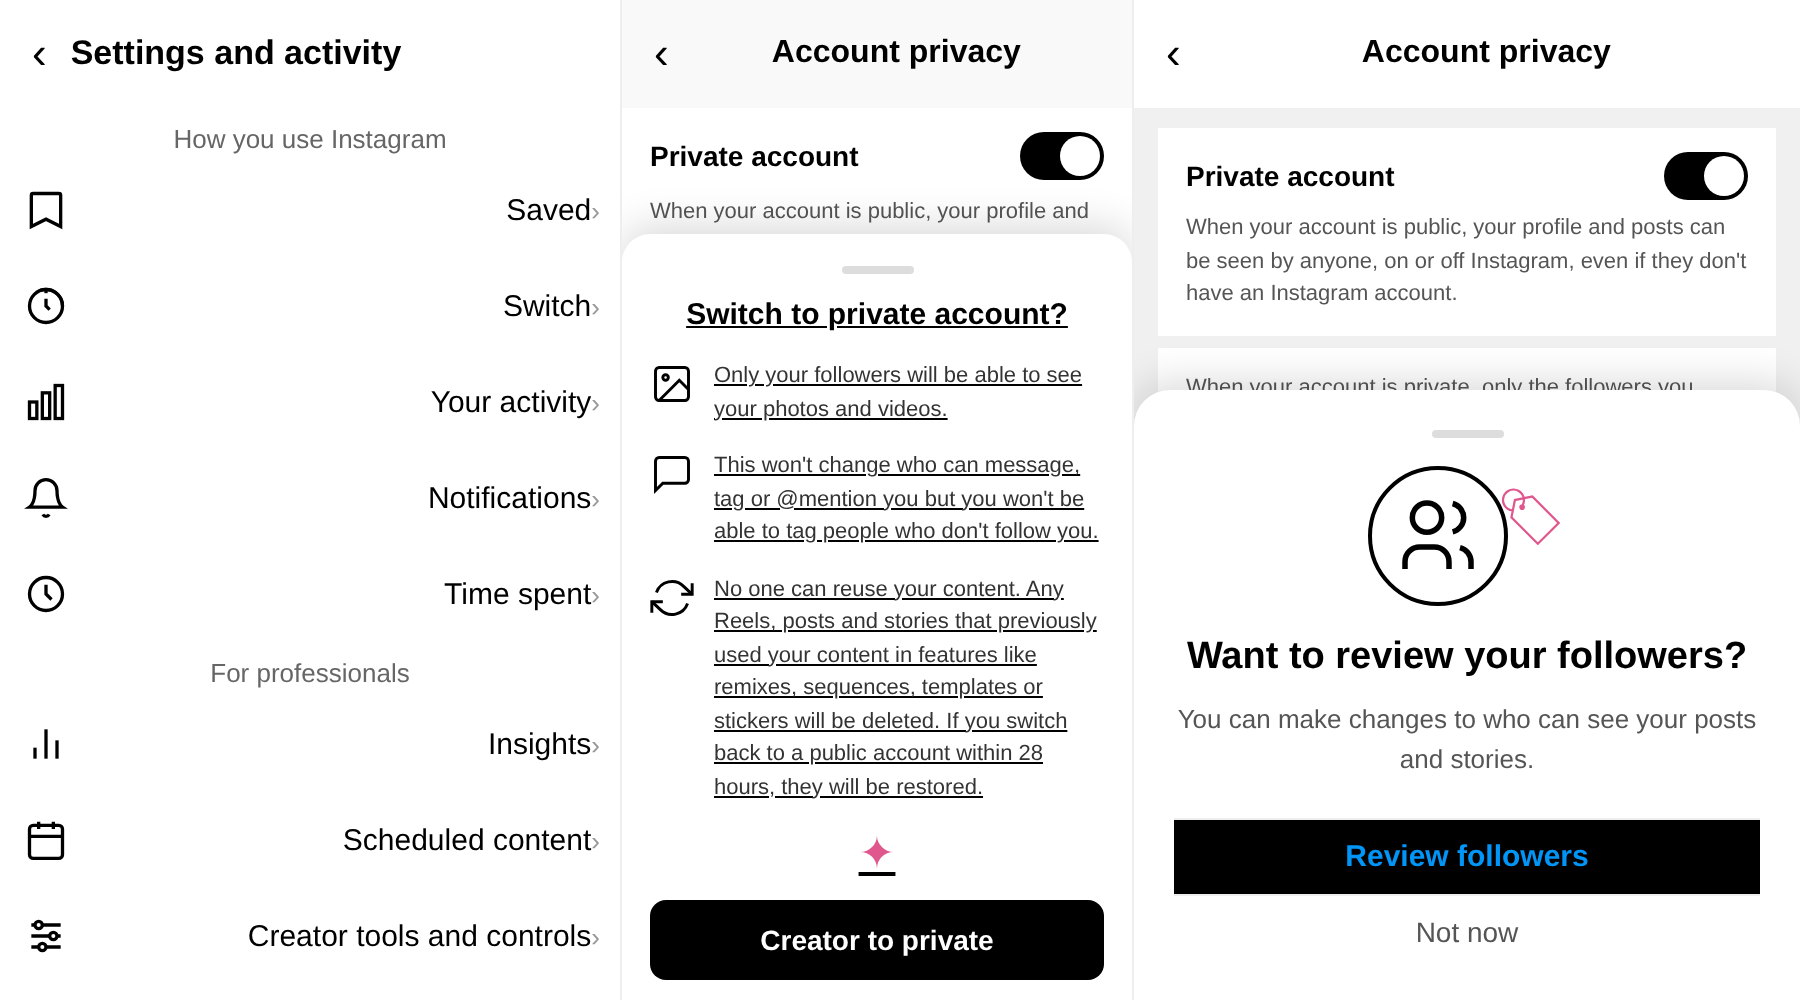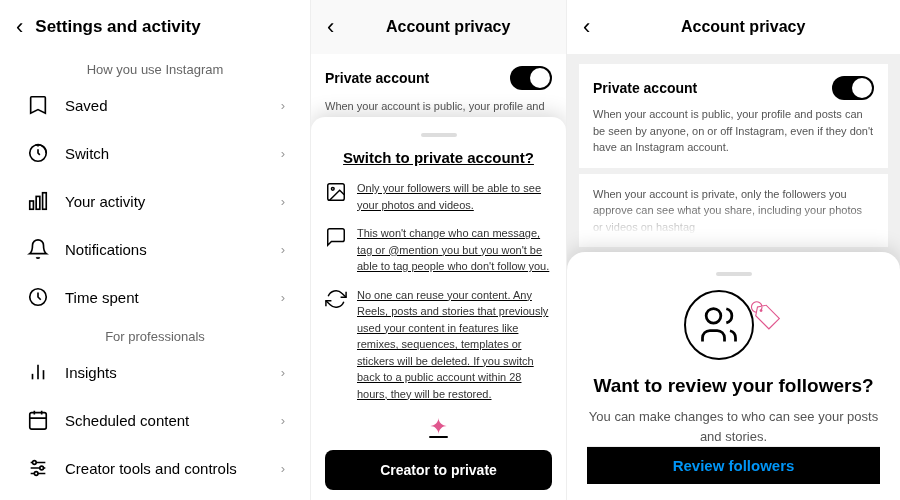--- a/index.html
+++ b/index.html
@@ -40,23 +40,24 @@
     }
     .section-label {
       font-size: 13px;
       color: #666;
       padding: 8px 16px 4px;
       text-align: center;
     }
     .menu-item {
       display: flex;
       align-items: center;
-      padding: 11px 25px;
+      padding: 11px 10px;
       cursor: pointer;
       position: relative;
+      text-align: right;
     }
     .menu-icon {
       width: 26px;
       height: 26px;
       margin-right: 14px;
       display: flex;
       align-items: center;
       justify-content: center;
       flex-shrink: 0;
     }
@@ -310,20 +311,21 @@
     .review-title {
       font-size: 19px;
       font-weight: 700;
       color: #000;
       margin-bottom: 8px;
       line-height: 1.3;
     }
     .review-desc {
       font-size: 13px;
       color: #555;
+      margin-bottom: 20px;
       line-height: 1.5;
     }
     .review-followers-btn {
       display: block;
       width: 100%;
       background: #000000;
       color: #0095f6;
       border: none;
       font-size: 15px;
       font-weight: 700;
@@ -582,14 +584,15 @@
           <path d="M21 21v-2a4 4 0 00-3-3.85"></path>
         </svg>
       </div>
       <span class="review-tag">🏷</span>
     </div>
 
     <div class="review-title">Want to review your followers?</div>
     <div class="review-desc">You can make changes to who can see your posts and stories.</div>
 
     <button class="review-followers-btn">Review followers</button>
+    <button class="not-now-btn">Not now</button>
   </div>
 </div>
 
 </body></html>

